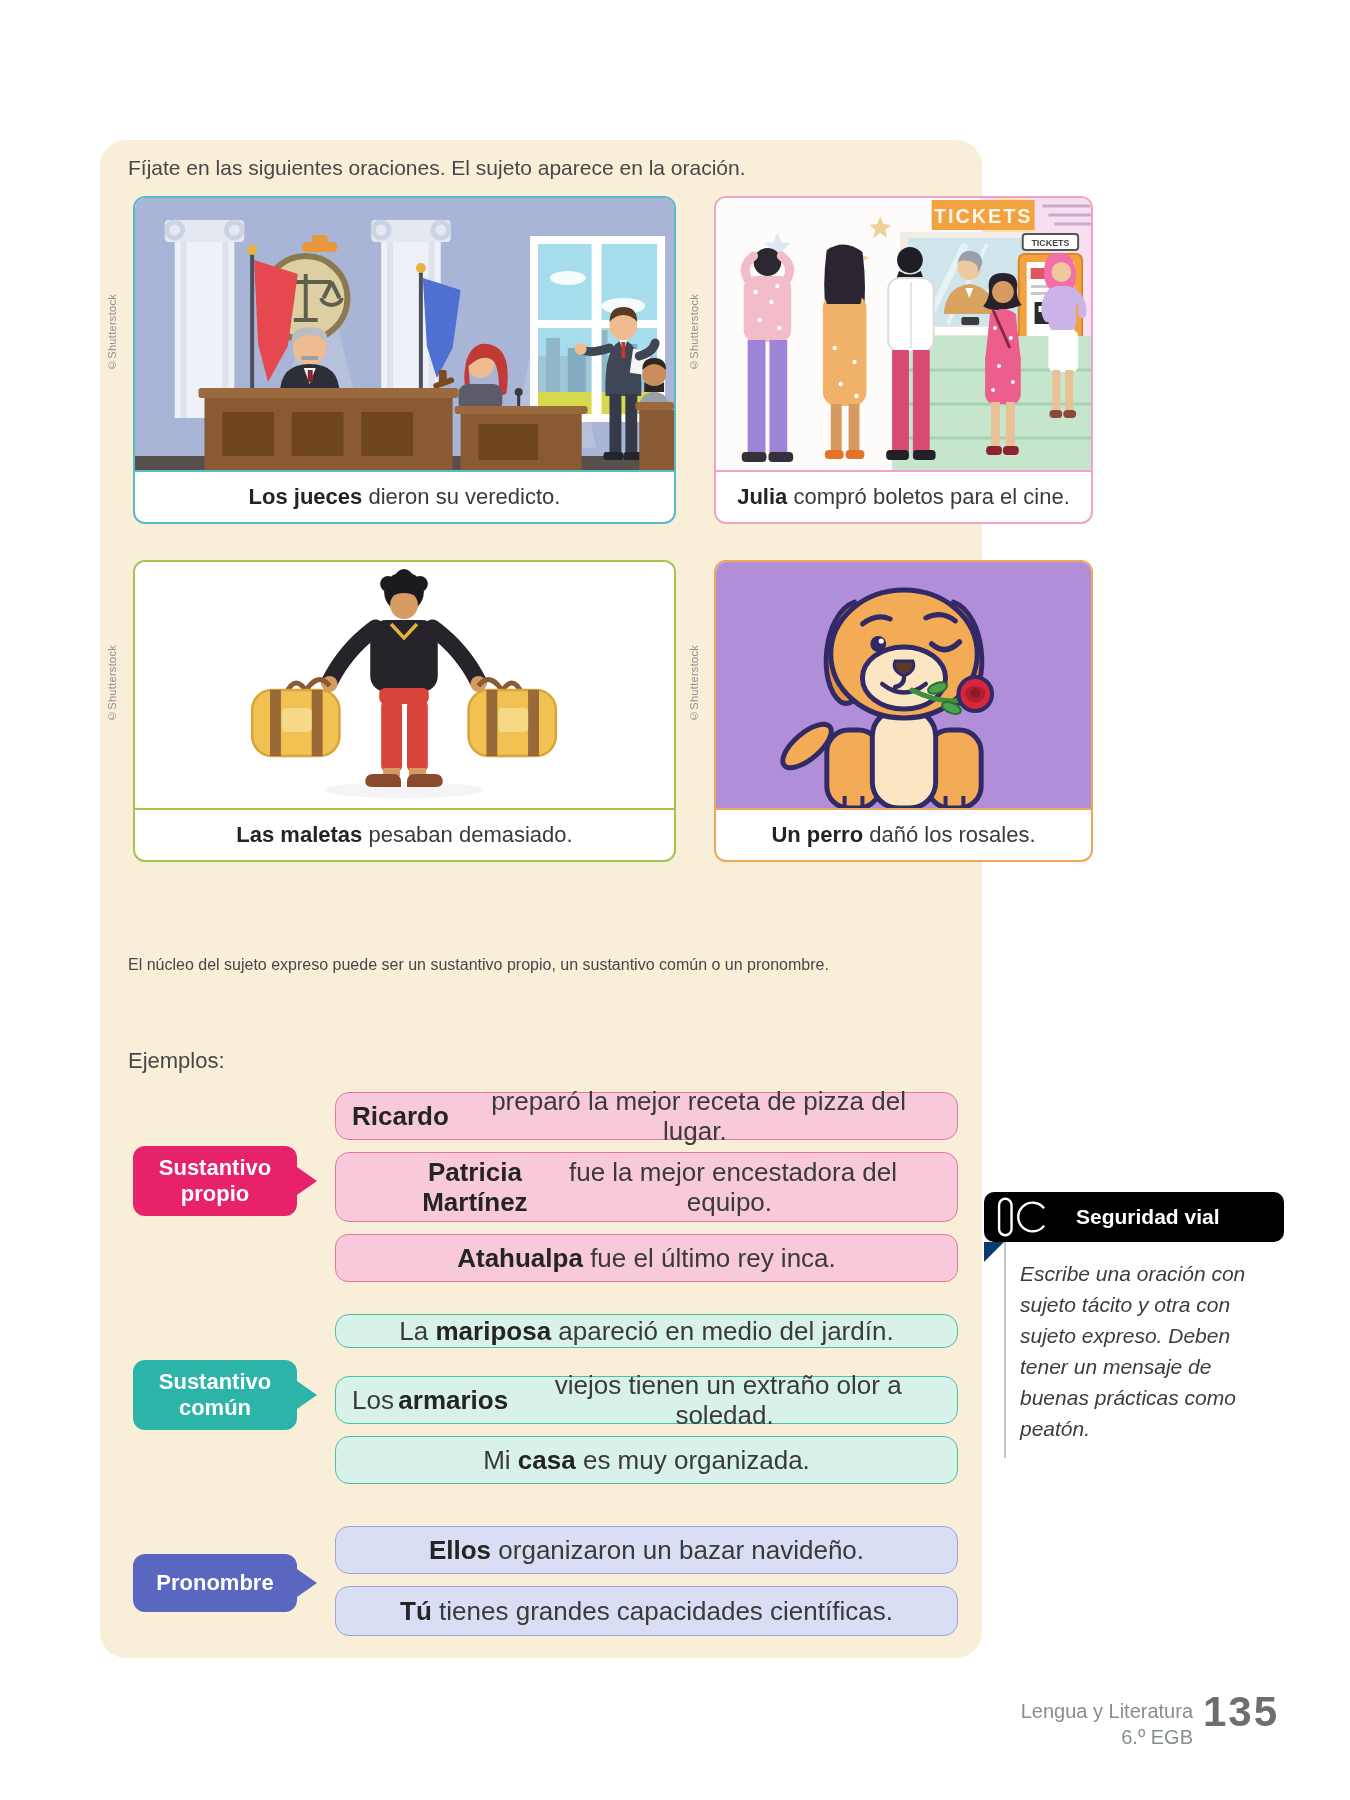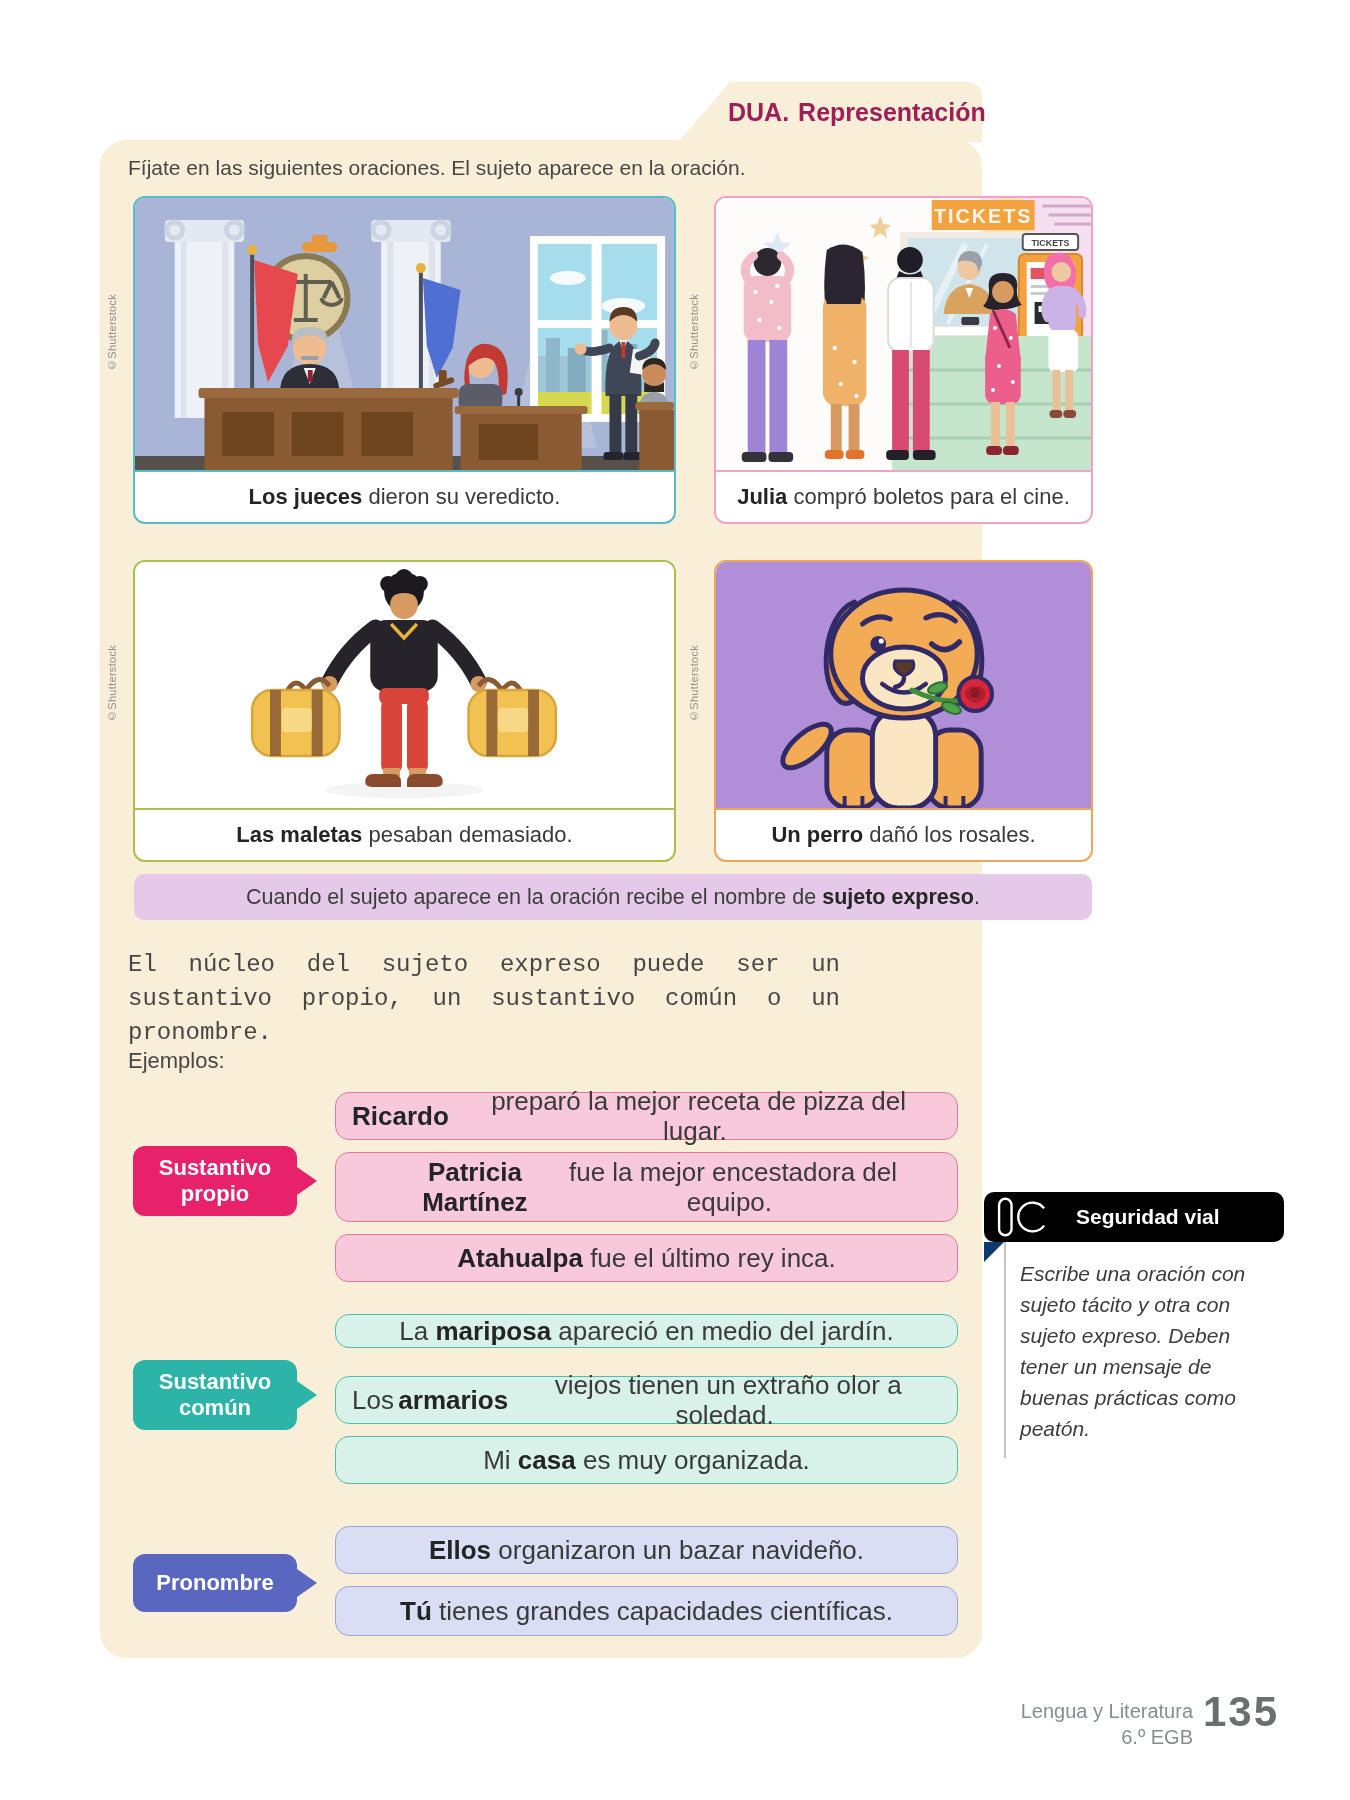--- a/index.html
+++ b/index.html
@@ -40,21 +40,21 @@
   .cr1{left:106px;top:196px;height:272px;}
   .cr2{left:688px;top:196px;height:272px;}
   .cr3{left:106px;top:560px;height:246px;}
   .cr4{left:688px;top:560px;height:246px;}
 
   
   .banner{left:134px;top:874px;width:958px;height:46px;background:#e5c9e8;border-radius:10px;
       display:flex;align-items:center;justify-content:center;font-size:21.5px;color:#3c3c3c;white-space:pre-wrap;}
   .banner b{color:#262626;}
 
-  .body-par{left:128px;top:948px;width:712px;font-size:24px;line-height:34px;text-align:justify;color:#474747;font-family:Liberation Mono, monospace;}
+  .body-par{left:128px;top:948px;width:712px;font-size:16px;line-height:34px;text-align:justify;color:#474747;}
   .examples{left:128px;top:1048px;font-size:22px;color:#474747;}
 
   
   .glabel{left:133px;width:164px;border-radius:12px;color:#ffffff;font-weight:700;font-size:22px;
       line-height:26px;display:flex;align-items:center;justify-content:center;text-align:center;padding:0 10px;}
   .gl1{top:1146px;height:70px;background:#e8226a;}
   .gl2{top:1360px;height:70px;background:#2db4a8;}
   .gl3{top:1554px;height:58px;background:#5a67c1;}
   .garrow{width:0;height:0;border-top:14px solid transparent;border-bottom:14px solid transparent;}
   .ga1{left:297px;top:1167px;border-left:20px solid #e8226a;}
@@ -89,26 +89,20 @@
   .foot-sub{left:900px;top:1698px;width:293px;text-align:right;font-size:20px;line-height:26px;color:#85908e;}
   .foot-num{left:1203px;top:1688px;font-size:42px;font-weight:800;letter-spacing:2px;color:#6d6e70;}
 </style>
 </head>
 <body>
 
 <div class="stage">
 
   <div class="abs card"></div>
 
-  <div class="abs dua-tab">
-    <div class="dua-text">
-      <span class="dua">DUA.</span>
-      <span>Representación</span>
-    </div>
-  </div>
 
   <div class="abs panel p1">
     <div class="img">
       <svg viewBox="0 0 543 272" preserveAspectRatio="none">
         <rect width="543" height="272" fill="#a9b5d6"></rect>
         <polygon points="185,52 140,250 235,250" fill="#ffffff" opacity="0.16"></polygon>
         <polygon points="420,58 378,250 465,250" fill="#ffffff" opacity="0.16"></polygon>
         <g fill="#e8983c">
           <rect x="168" y="44" width="36" height="10" rx="5"></rect>
             <rect x="178" y="37" width="16" height="8" rx="3"></rect>
@@ -421,21 +415,20 @@
       </svg>
     </div>
     <div class="cap"><b>Un perro</b> dañó los rosales.</div>
   </div>
 
   <div class="abs credit cr1">©Shutterstock</div>
   <div class="abs credit cr2">©Shutterstock</div>
   <div class="abs credit cr3">©Shutterstock</div>
   <div class="abs credit cr4">©Shutterstock</div>
 
-  <div class="abs banner">Cuando el sujeto aparece en la oración recibe el nombre de <b>sujeto expreso</b>.</div>
 
   <div class="abs body-par">El núcleo del sujeto expreso puede ser un sustantivo propio, un sustantivo común o un pronombre.</div>
   <div class="abs examples">Ejemplos:</div>
 
   <div class="abs glabel gl1">Sustantivo propio</div>
   <div class="abs garrow ga1"></div>
   <div class="abs sbox pink s1"><b>Ricardo</b> preparó la mejor receta de pizza del lugar.</div>
   <div class="abs sbox pink s2"><b>Patricia Martínez</b> fue la mejor encestadora del equipo.</div>
   <div class="abs sbox pink s3"><b>Atahualpa</b> fue el último rey inca.</div>
 

